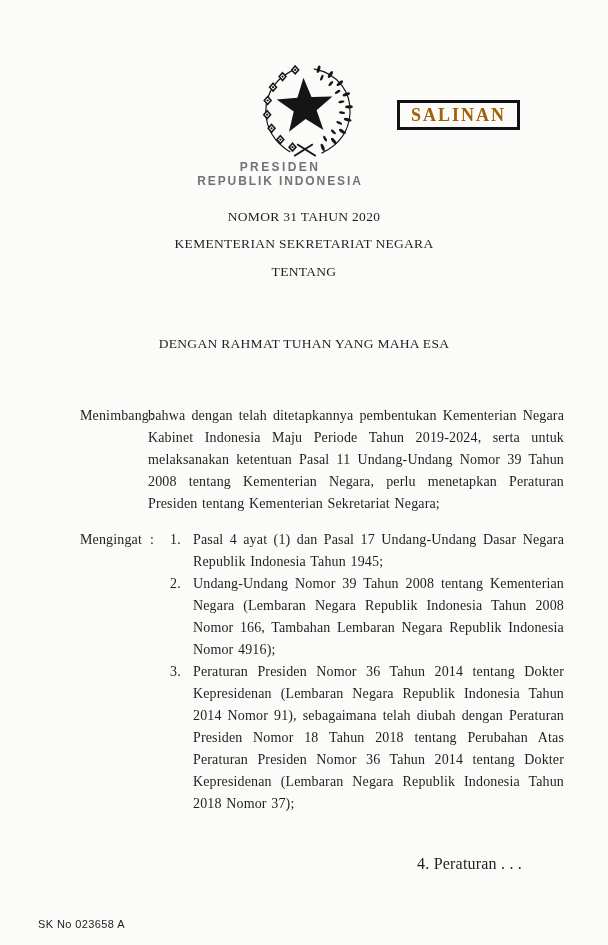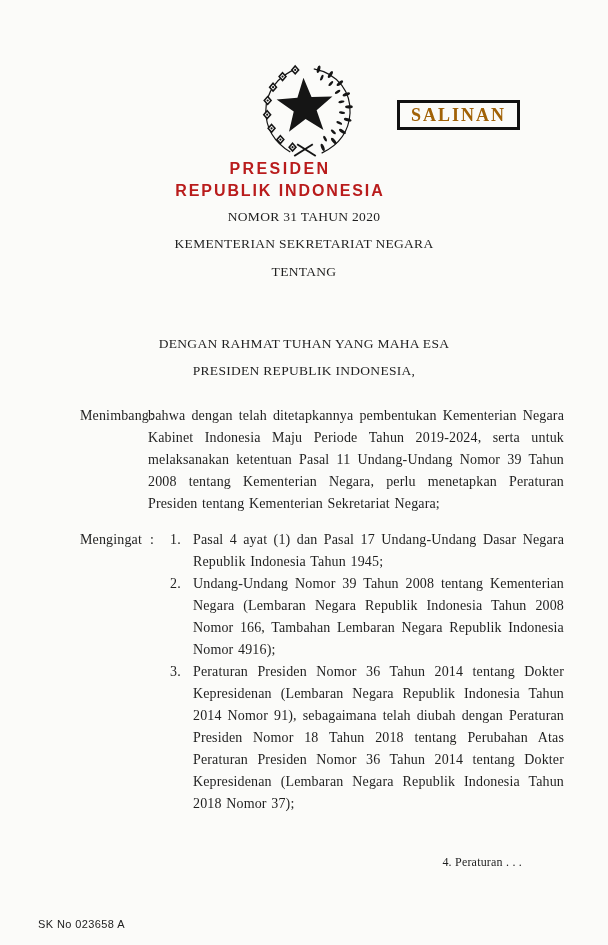--- a/index.html
+++ b/index.html
@@ -23,27 +23,27 @@
     width: 104px;
     height: 96px;
   }
   .letterhead-line {
     position: absolute;
     left: 0;
     width: 560px;
     text-align: center;
     font-family: "Liberation Sans", sans-serif;
     font-weight: bold;
-    font-size: 16px;
+    font-size: 12px;
     letter-spacing: 2.4px;
-    color: #b91c1c;
+    color: #737373;
     white-space: pre;
   }
   .lh1 { top: 160px; }
-  .lh2 { top: 182px; letter-spacing: 1.9px; }
+  .lh2 { top: 174px; letter-spacing: 1.9px; }
 
   .stamp {
     position: absolute;
     top: 100px;
     left: 397px;
     width: 123px;
     height: 30px;
     border: 3px solid #111;
     display: flex;
     align-items: center;
@@ -108,21 +108,21 @@
     text-align-last: left;
   }
 
   
   .catchword {
     position: absolute;
     top: 855px;
     left: 0;
     width: 522px;
     text-align: right;
-    font-size: 12px;
+    font-size: 16px;
     letter-spacing: 0.2px;
   }
   .footer {
     position: absolute;
     top: 918px;
     left: 38px;
     font-family: "Liberation Sans", sans-serif;
     font-size: 11px;
     letter-spacing: 0.4px;
     color: #222;
@@ -194,21 +194,20 @@
   <div class="stamp">SALINAN</div>
 
   <div class="title-block">
     <div>NOMOR 31 TAHUN 2020</div>
     <div>KEMENTERIAN SEKRETARIAT NEGARA</div>
     <div>TENTANG</div>
   </div>
 
   <div class="preamble-block">
     <div>DENGAN RAHMAT TUHAN YANG MAHA ESA</div>
-    <div>PRESIDEN REPUBLIK INDONESIA,</div>
   </div>
 
   <div class="considerations">
 
     <div class="c-row">
       <span class="c-label">Menimbang</span>
       <span class="c-colon">:</span>
       <div class="c-body-menimbang">bahwa dengan telah ditetapkannya pembentukan Kementerian Negara Kabinet Indonesia Maju Periode Tahun 2019-2024, serta untuk melaksanakan ketentuan Pasal 11 Undang-Undang Nomor 39 Tahun 2008 tentang Kementerian Negara, perlu menetapkan Peraturan Presiden tentang Kementerian Sekretariat Negara;</div>
     </div>
 

